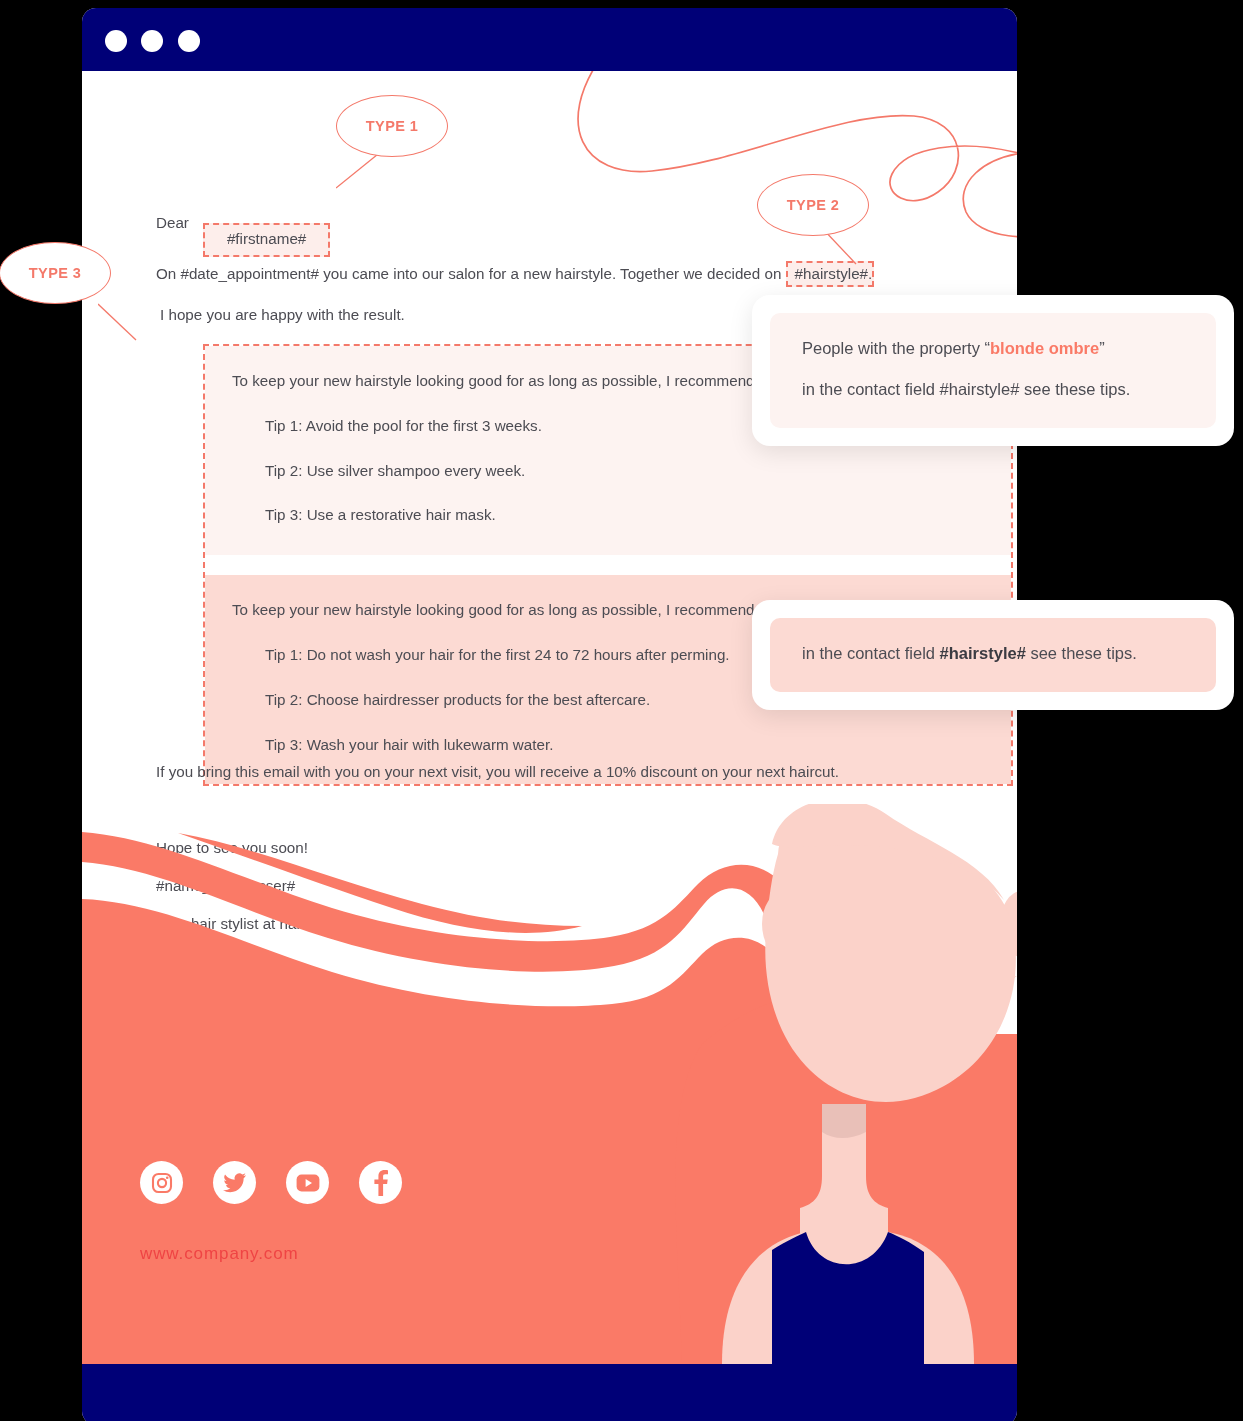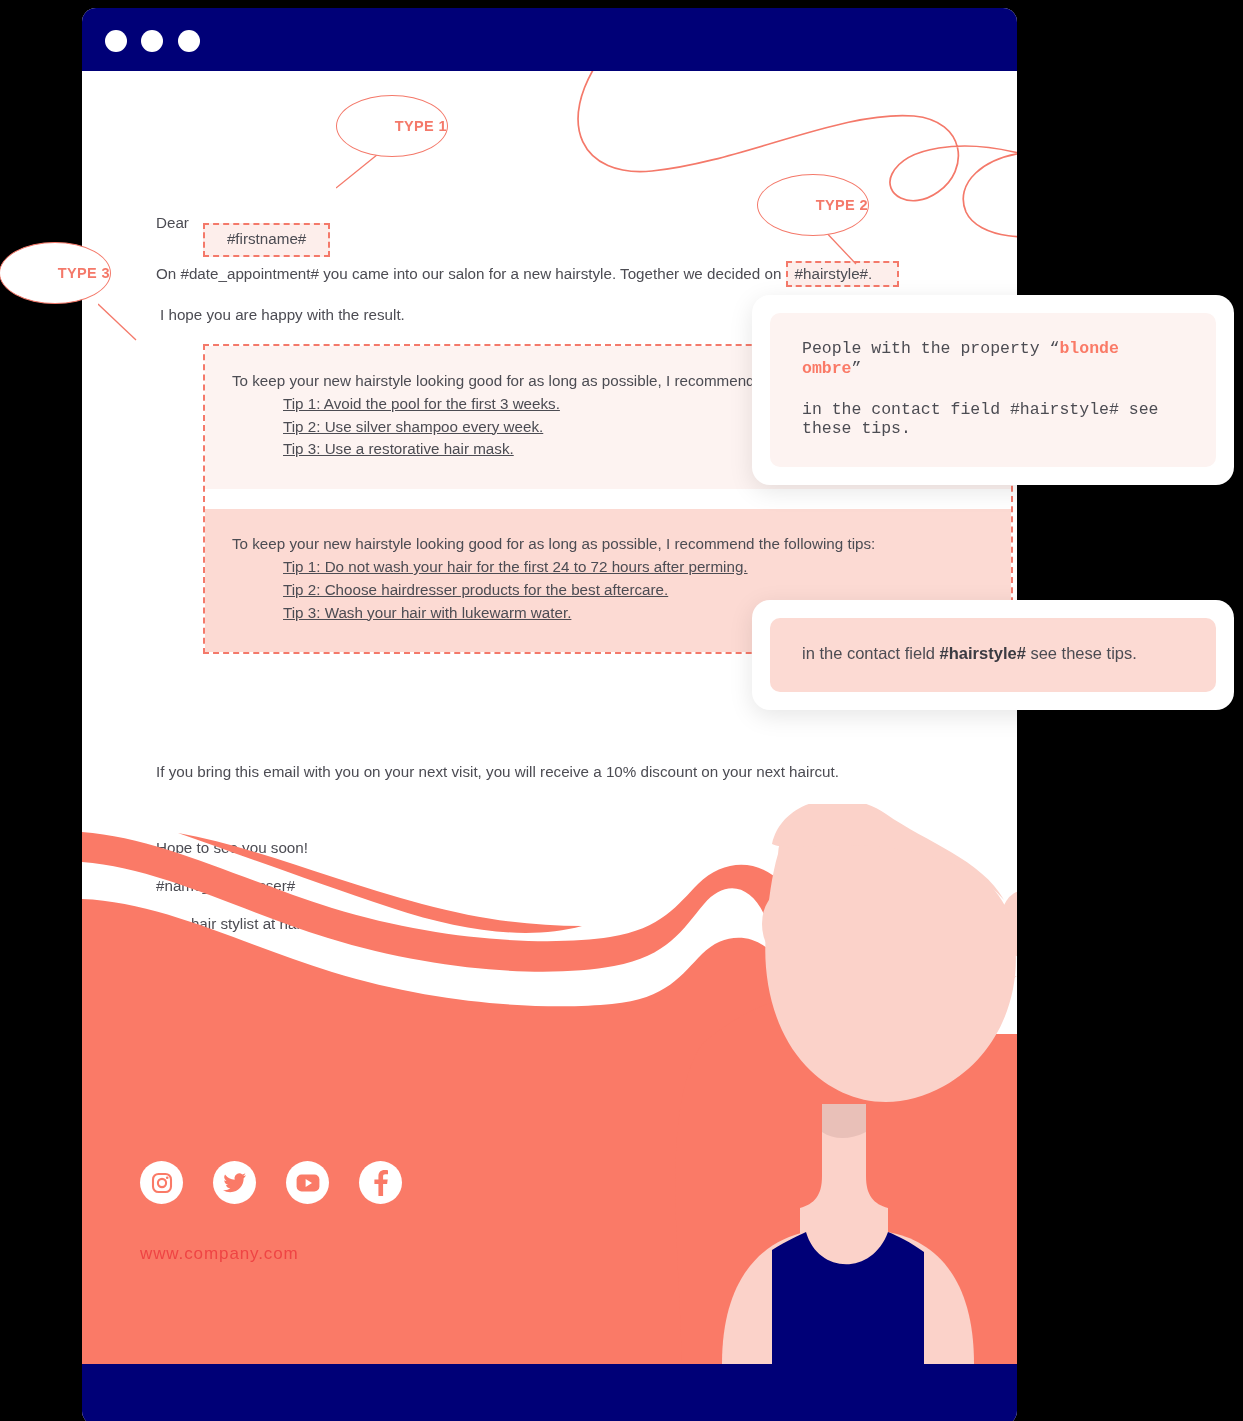--- a/index.html
+++ b/index.html
@@ -102,21 +102,21 @@
     background: #fdeeeb;
     border: 2px dashed #f4796a;
     padding: 6px 22px 7px 22px;
     display: inline-block;
     line-height: 1.1;
     margin-top: 33px;
   }
   .merge-field-inline {
     background: #fdeeeb;
     border: 2px dashed #f4796a;
-    padding: 2px 25px 3px 7px;
+    padding: 2px 0 3px 7px;
     line-height: 1.1;
     white-space: nowrap;
   }
 
   .para-intro {
     position: absolute;
     left: 0;
     top: 192px;
     width: 830px;
   }
@@ -135,24 +135,24 @@
     padding: 24px 0 28px 0;
   }
   .tip-block.light { background: #fdf3f1; }
   .tip-block.dark  { background: #fcdad3; }
   .tip-head {
     padding-left: 27px;
     color: #4c4c53;
     font-size: 15.2px;
   }
   .tip-item {
-    padding-left: 78px;
+    padding-left: 60px;
+    margin-top: 22px;
     color: #4c4c53;
     font-size: 15.2px;
-    text-decoration: underline;
   }
   .tip-gap { height: 20px; background: #ffffff; }
 
   .para-discount {
     position: absolute;
     left: 0;
     top: 690px;
   }
   .closing {
     position: absolute;
@@ -209,21 +209,21 @@
   .bubble {
     position: absolute;
     z-index: 30;
     width: 112px;
     height: 62px;
     border: 1.6px solid #f4796a;
     border-radius: 50%;
     background: #ffffff;
     display: flex;
     align-items: center;
-    justify-content: flex-end;
+    justify-content: center;
     color: #f4796a;
     font-size: 14.5px;
     font-weight: bold;
     letter-spacing: 0.4px;
   }
   .bubble-type1 { left: 336px; top: 95px; }
   .bubble-type2 { left: 757px; top: 174px; }
   .bubble-type3 { left: -1px;  top: 242px; }
 
   .leader {
@@ -239,21 +239,21 @@
     background: #ffffff;
     border-radius: 18px;
     box-shadow: 0 6px 24px rgba(0,0,0,0.10);
     padding: 18px;
   }
   .tooltip-inner {
     border-radius: 10px;
     padding: 26px 30px 28px 32px;
   }
   .tooltip-1 { left: 752px; top: 295px; width: 482px; }
-  .tooltip-1 .tooltip-inner { background: #fdf3f1; font-family: Liberation Mono, monospace; }
+  .tooltip-1 .tooltip-inner { background: #fdf3f1; }
   .tooltip-2 { left: 752px; top: 600px; width: 482px; }
   .tooltip-2 .tooltip-inner { background: #fcdad3; }
 
   .tooltip-line {
     color: #4c4c53;
     font-size: 16.5px;
     line-height: 1.2;
   }
   .tooltip-line + .tooltip-line { margin-top: 21px; }
   .hl-coral { color: #fa7a67; font-weight: bold; }

